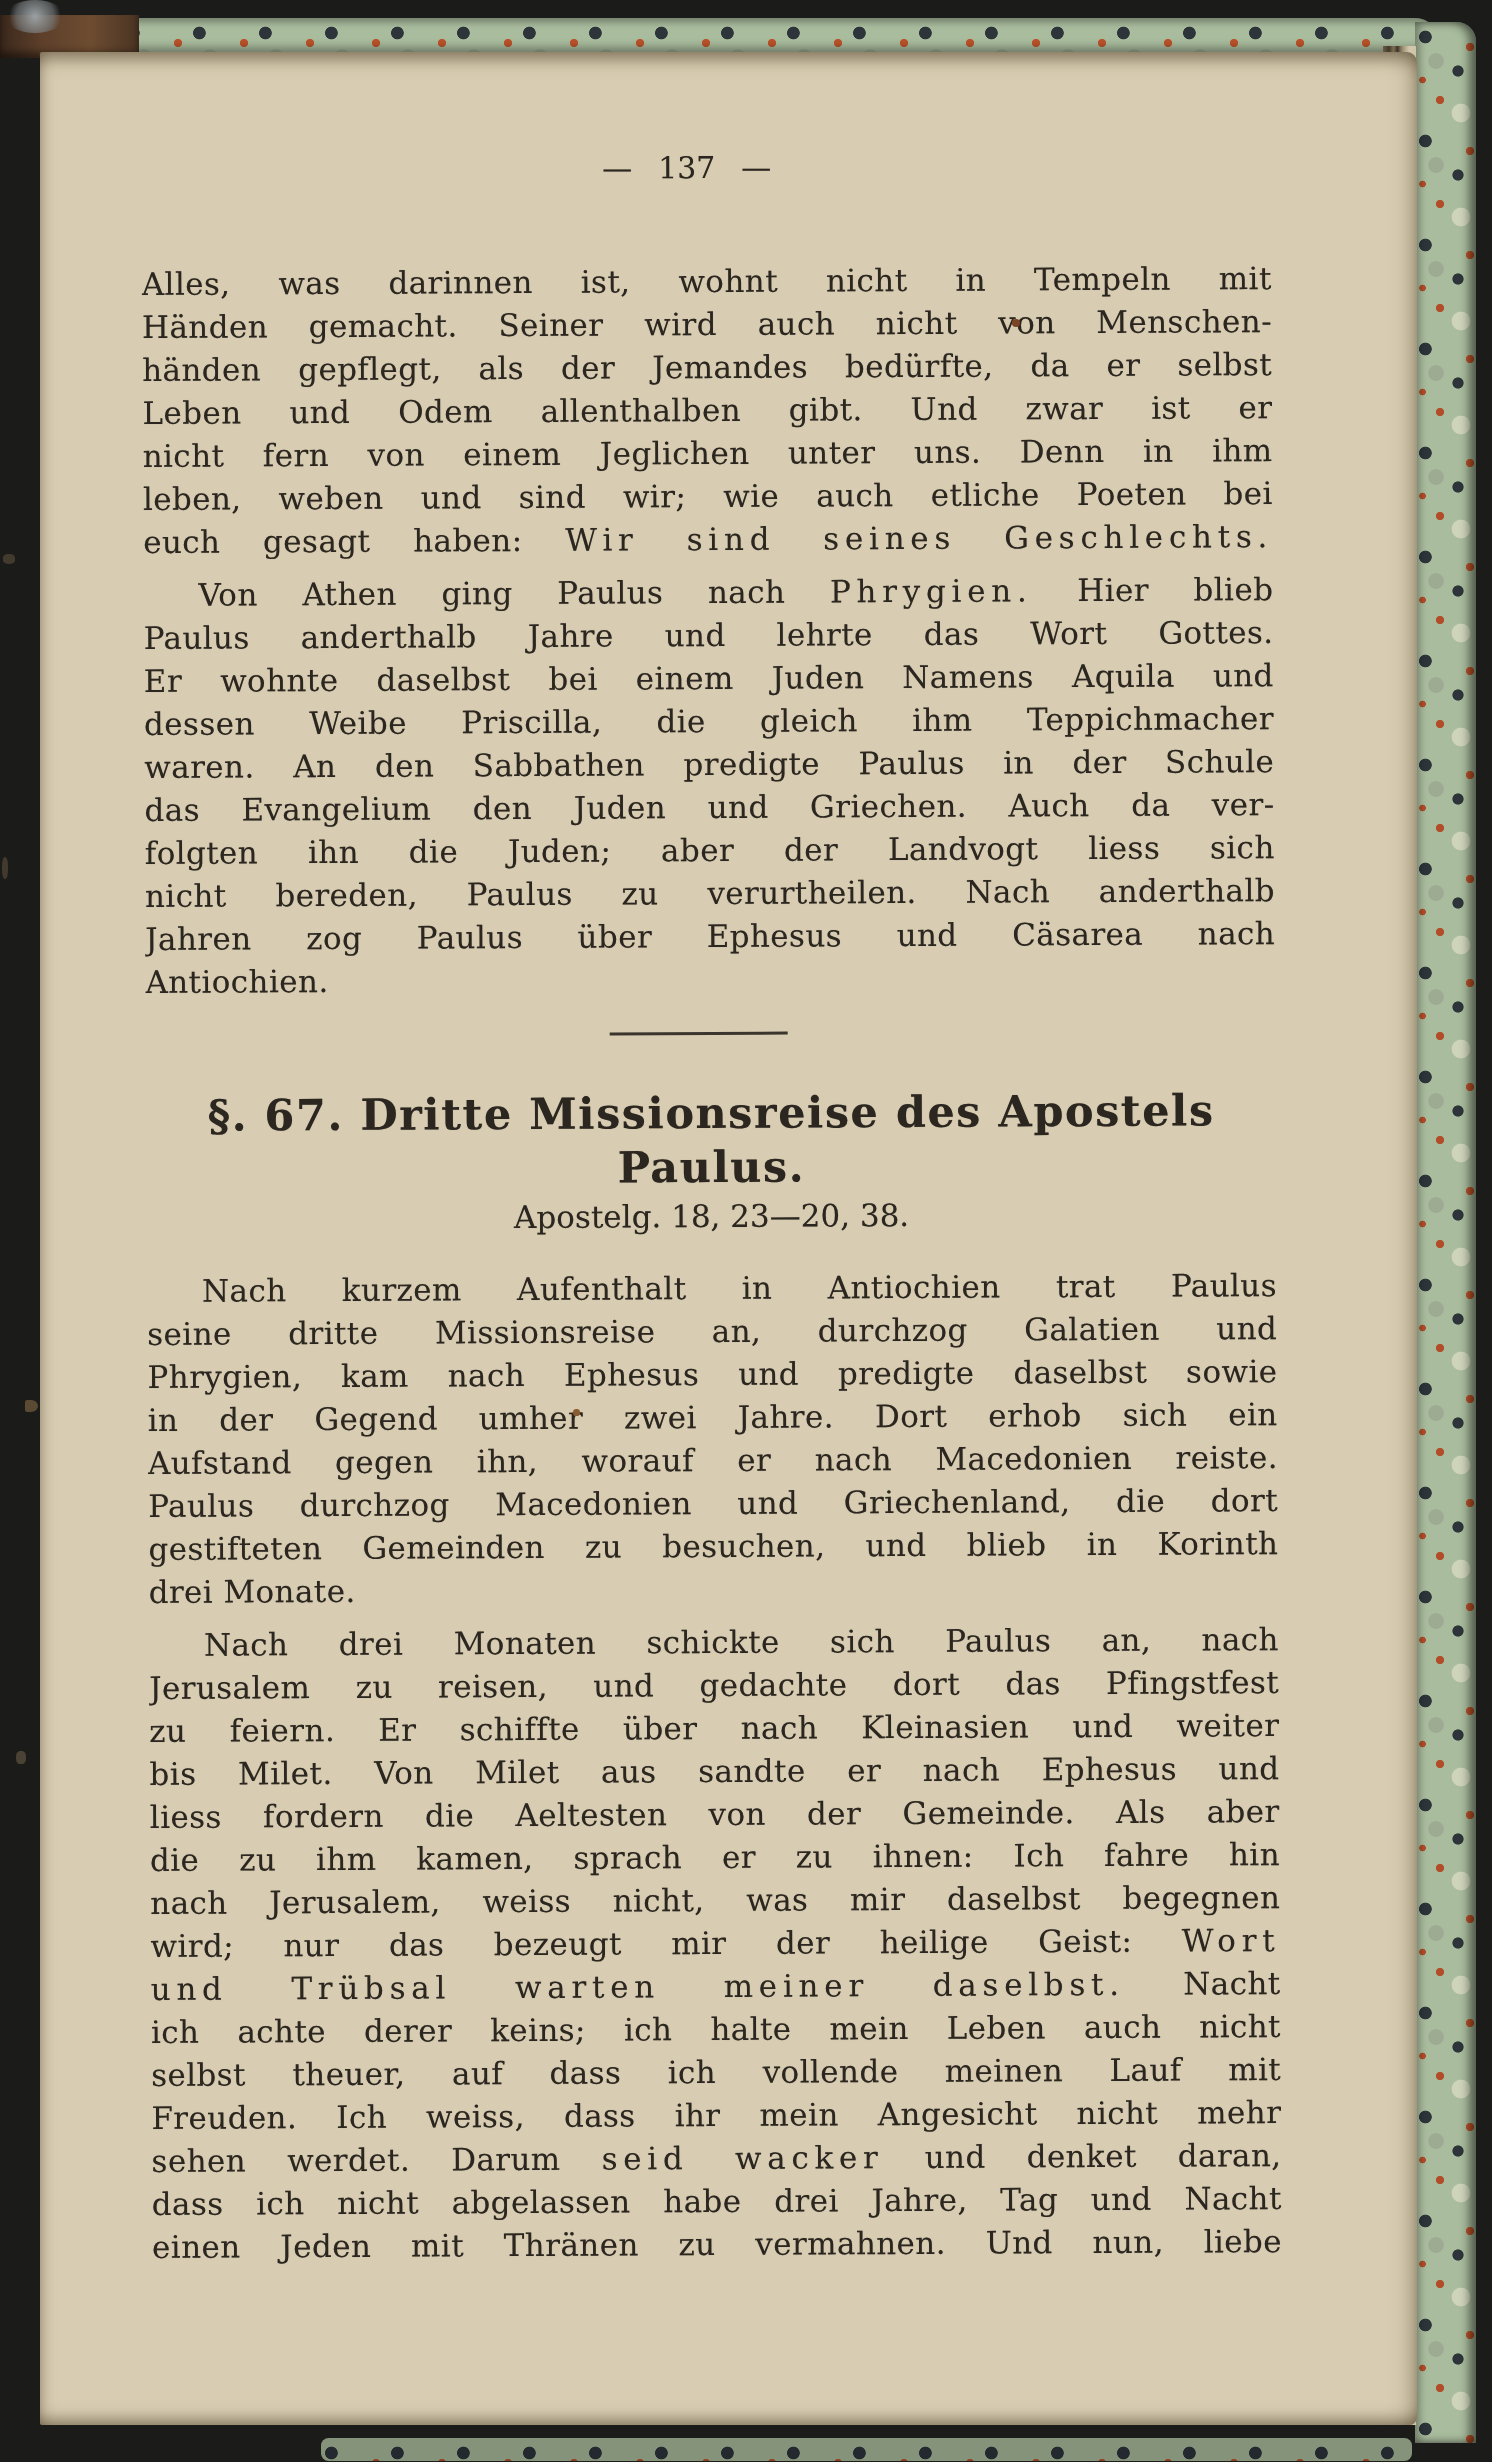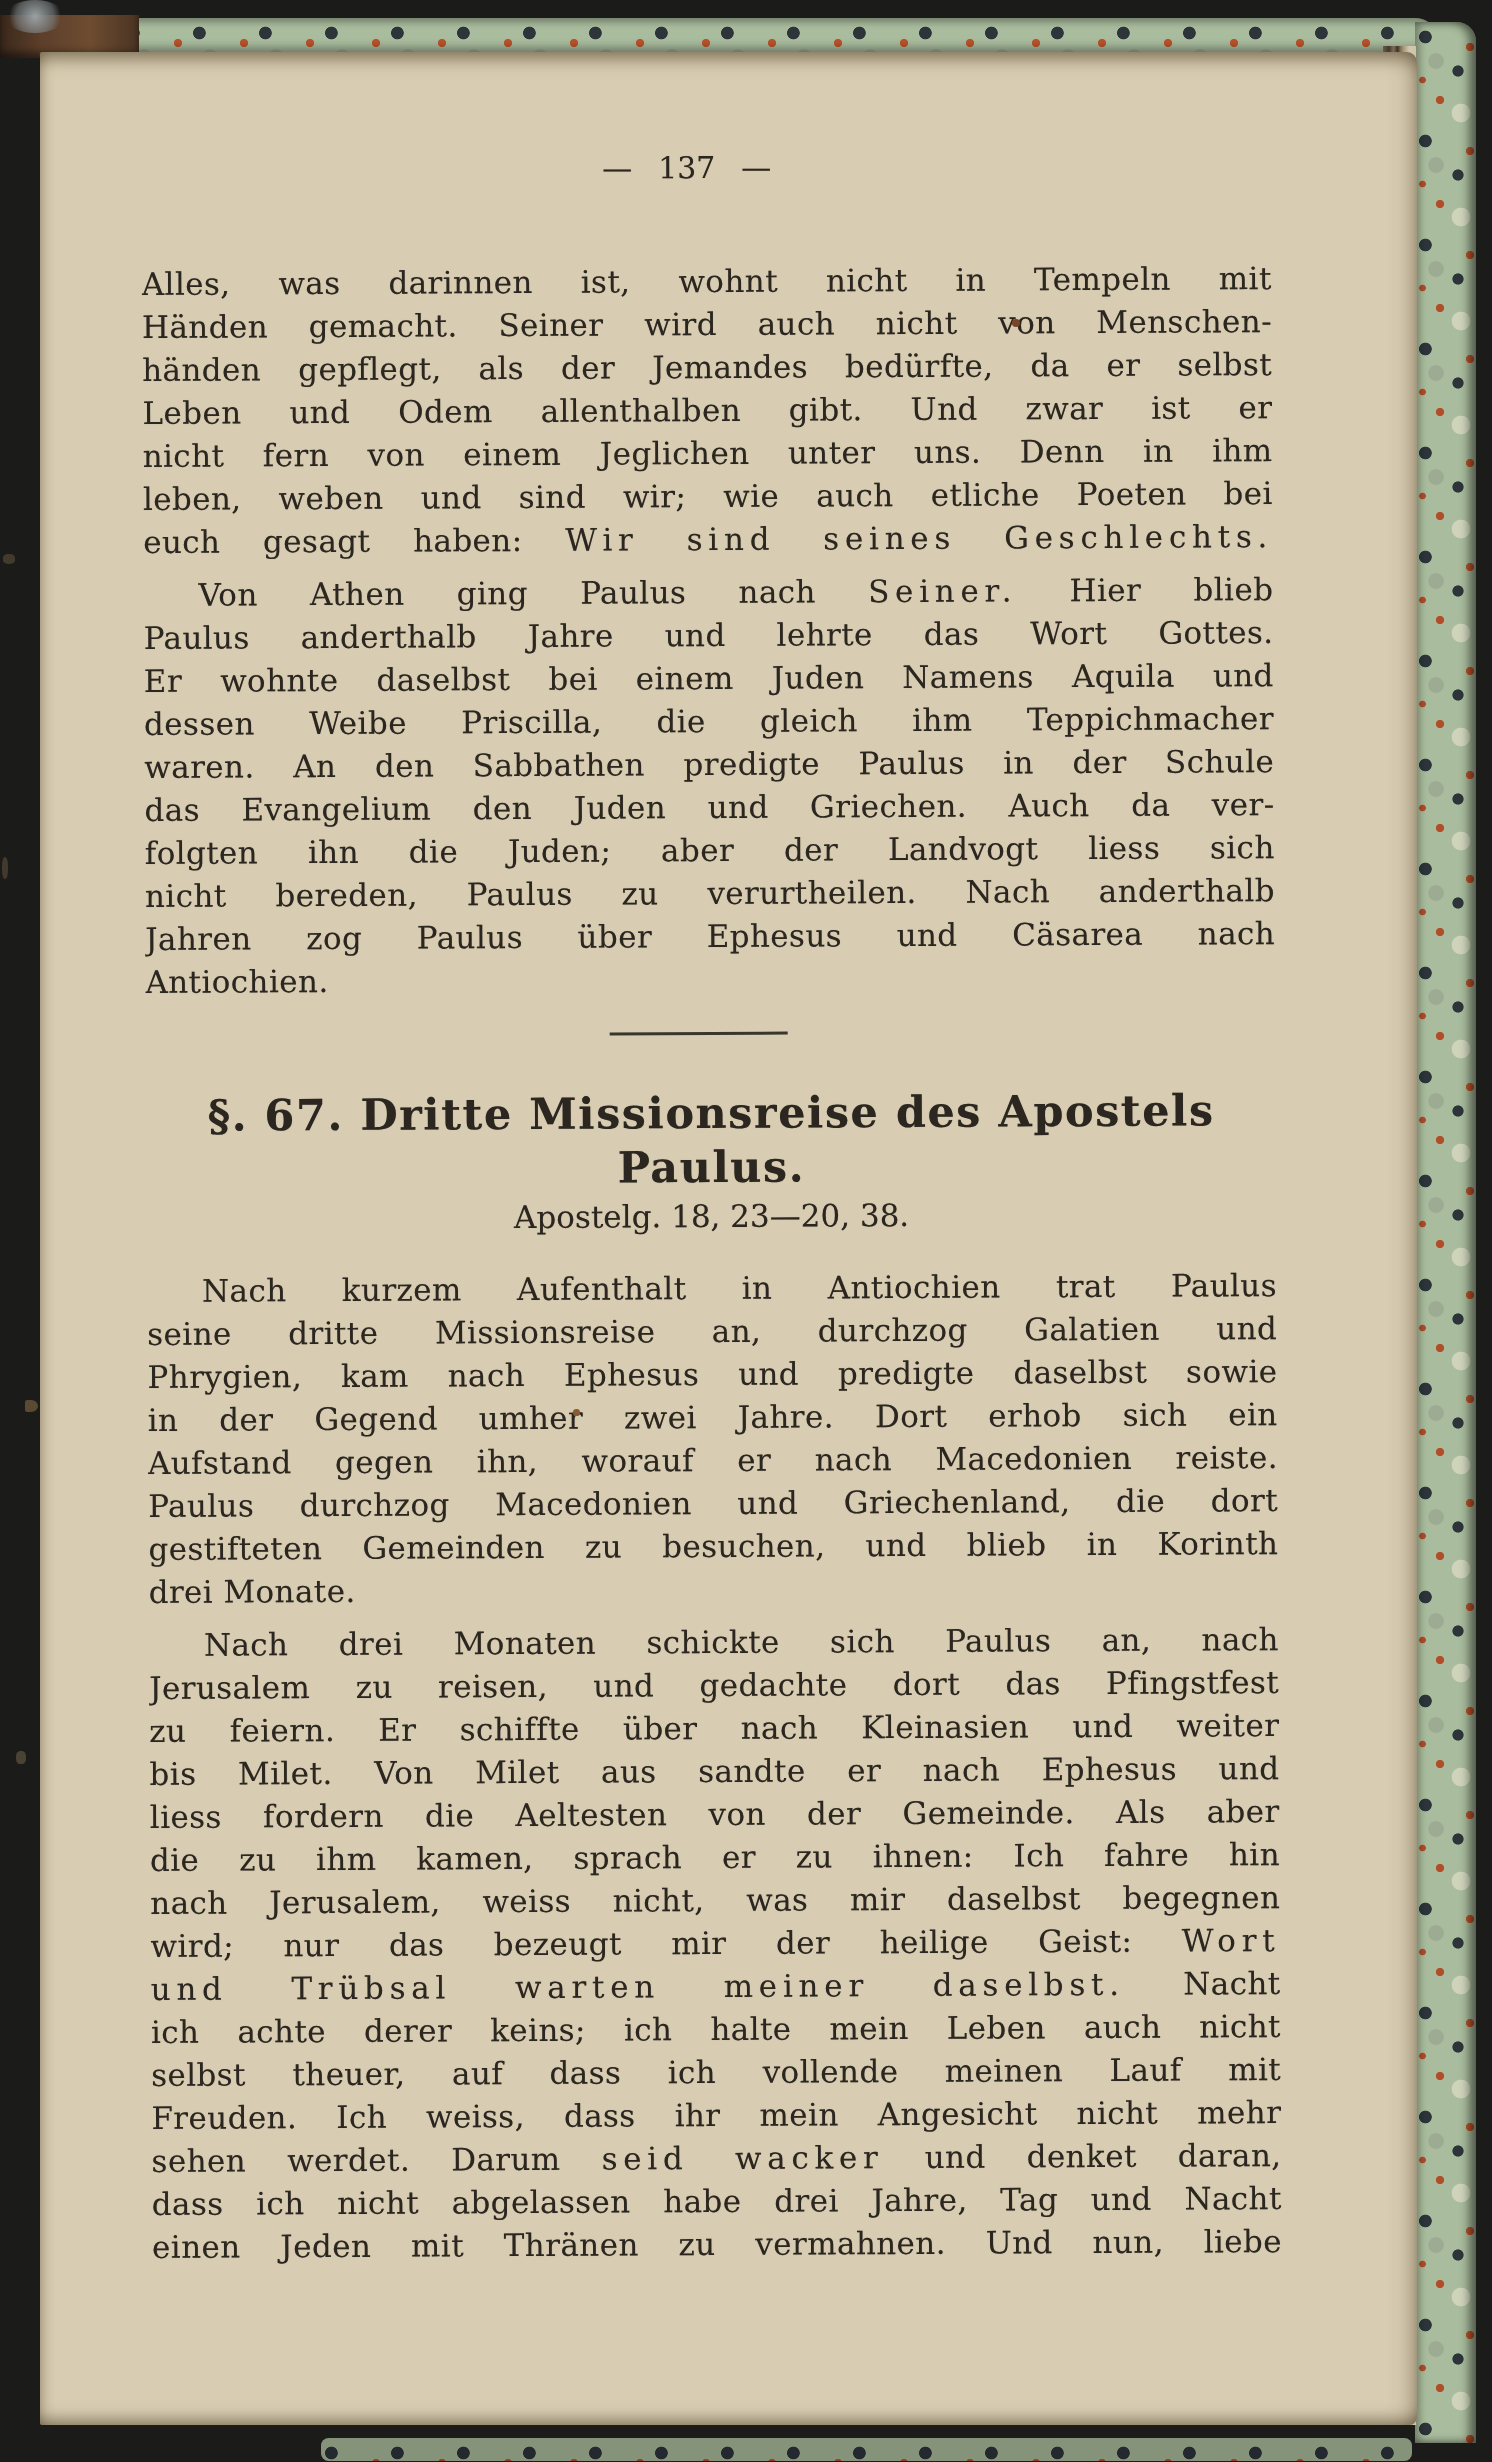--- a/index.html
+++ b/index.html
@@ -100,21 +100,21 @@
           <div class="para">
             <div class="line"><span>Alles, was darinnen ist, wohnt nicht in Tempeln mit</span></div>
             <div class="line"><span>Händen gemacht. Seiner wird auch nicht von Menschen-</span></div>
             <div class="line"><span>händen gepflegt, als der Jemandes bedürfte, da er selbst</span></div>
             <div class="line"><span>Leben und Odem allenthalben gibt. Und zwar ist er</span></div>
             <div class="line"><span>nicht fern von einem Jeglichen unter uns. Denn in ihm</span></div>
             <div class="line"><span>leben, weben und sind wir; wie auch etliche Poeten bei</span></div>
             <div class="line"><span>euch gesagt haben: </span><span class="sp">Wir sind seines Geschlechts.</span></div>
           </div>
           <div class="para">
-            <div class="line indent"><span>Von Athen ging Paulus nach </span><span class="sp">Seiner.</span><span> Hier blieb</span></div>
+            <div class="line indent"><span>Von Athen ging Paulus nach </span><span class="sp">Phrygien.</span><span> Hier blieb</span></div>
             <div class="line"><span>Paulus anderthalb Jahre und lehrte das Wort Gottes.</span></div>
             <div class="line"><span>Er wohnte daselbst bei einem Juden Namens Aquila und</span></div>
             <div class="line"><span>dessen Weibe Priscilla, die gleich ihm Teppichmacher</span></div>
             <div class="line"><span>waren. An den Sabbathen predigte Paulus in der Schule</span></div>
             <div class="line"><span>das Evangelium den Juden und Griechen. Auch da ver-</span></div>
             <div class="line"><span>folgten ihn die Juden; aber der Landvogt liess sich</span></div>
             <div class="line"><span>nicht bereden, Paulus zu verurtheilen. Nach anderthalb</span></div>
             <div class="line"><span>Jahren zog Paulus über Ephesus und Cäsarea nach</span></div>
             <div class="line end"><span>Antiochien.</span></div>
           </div>

